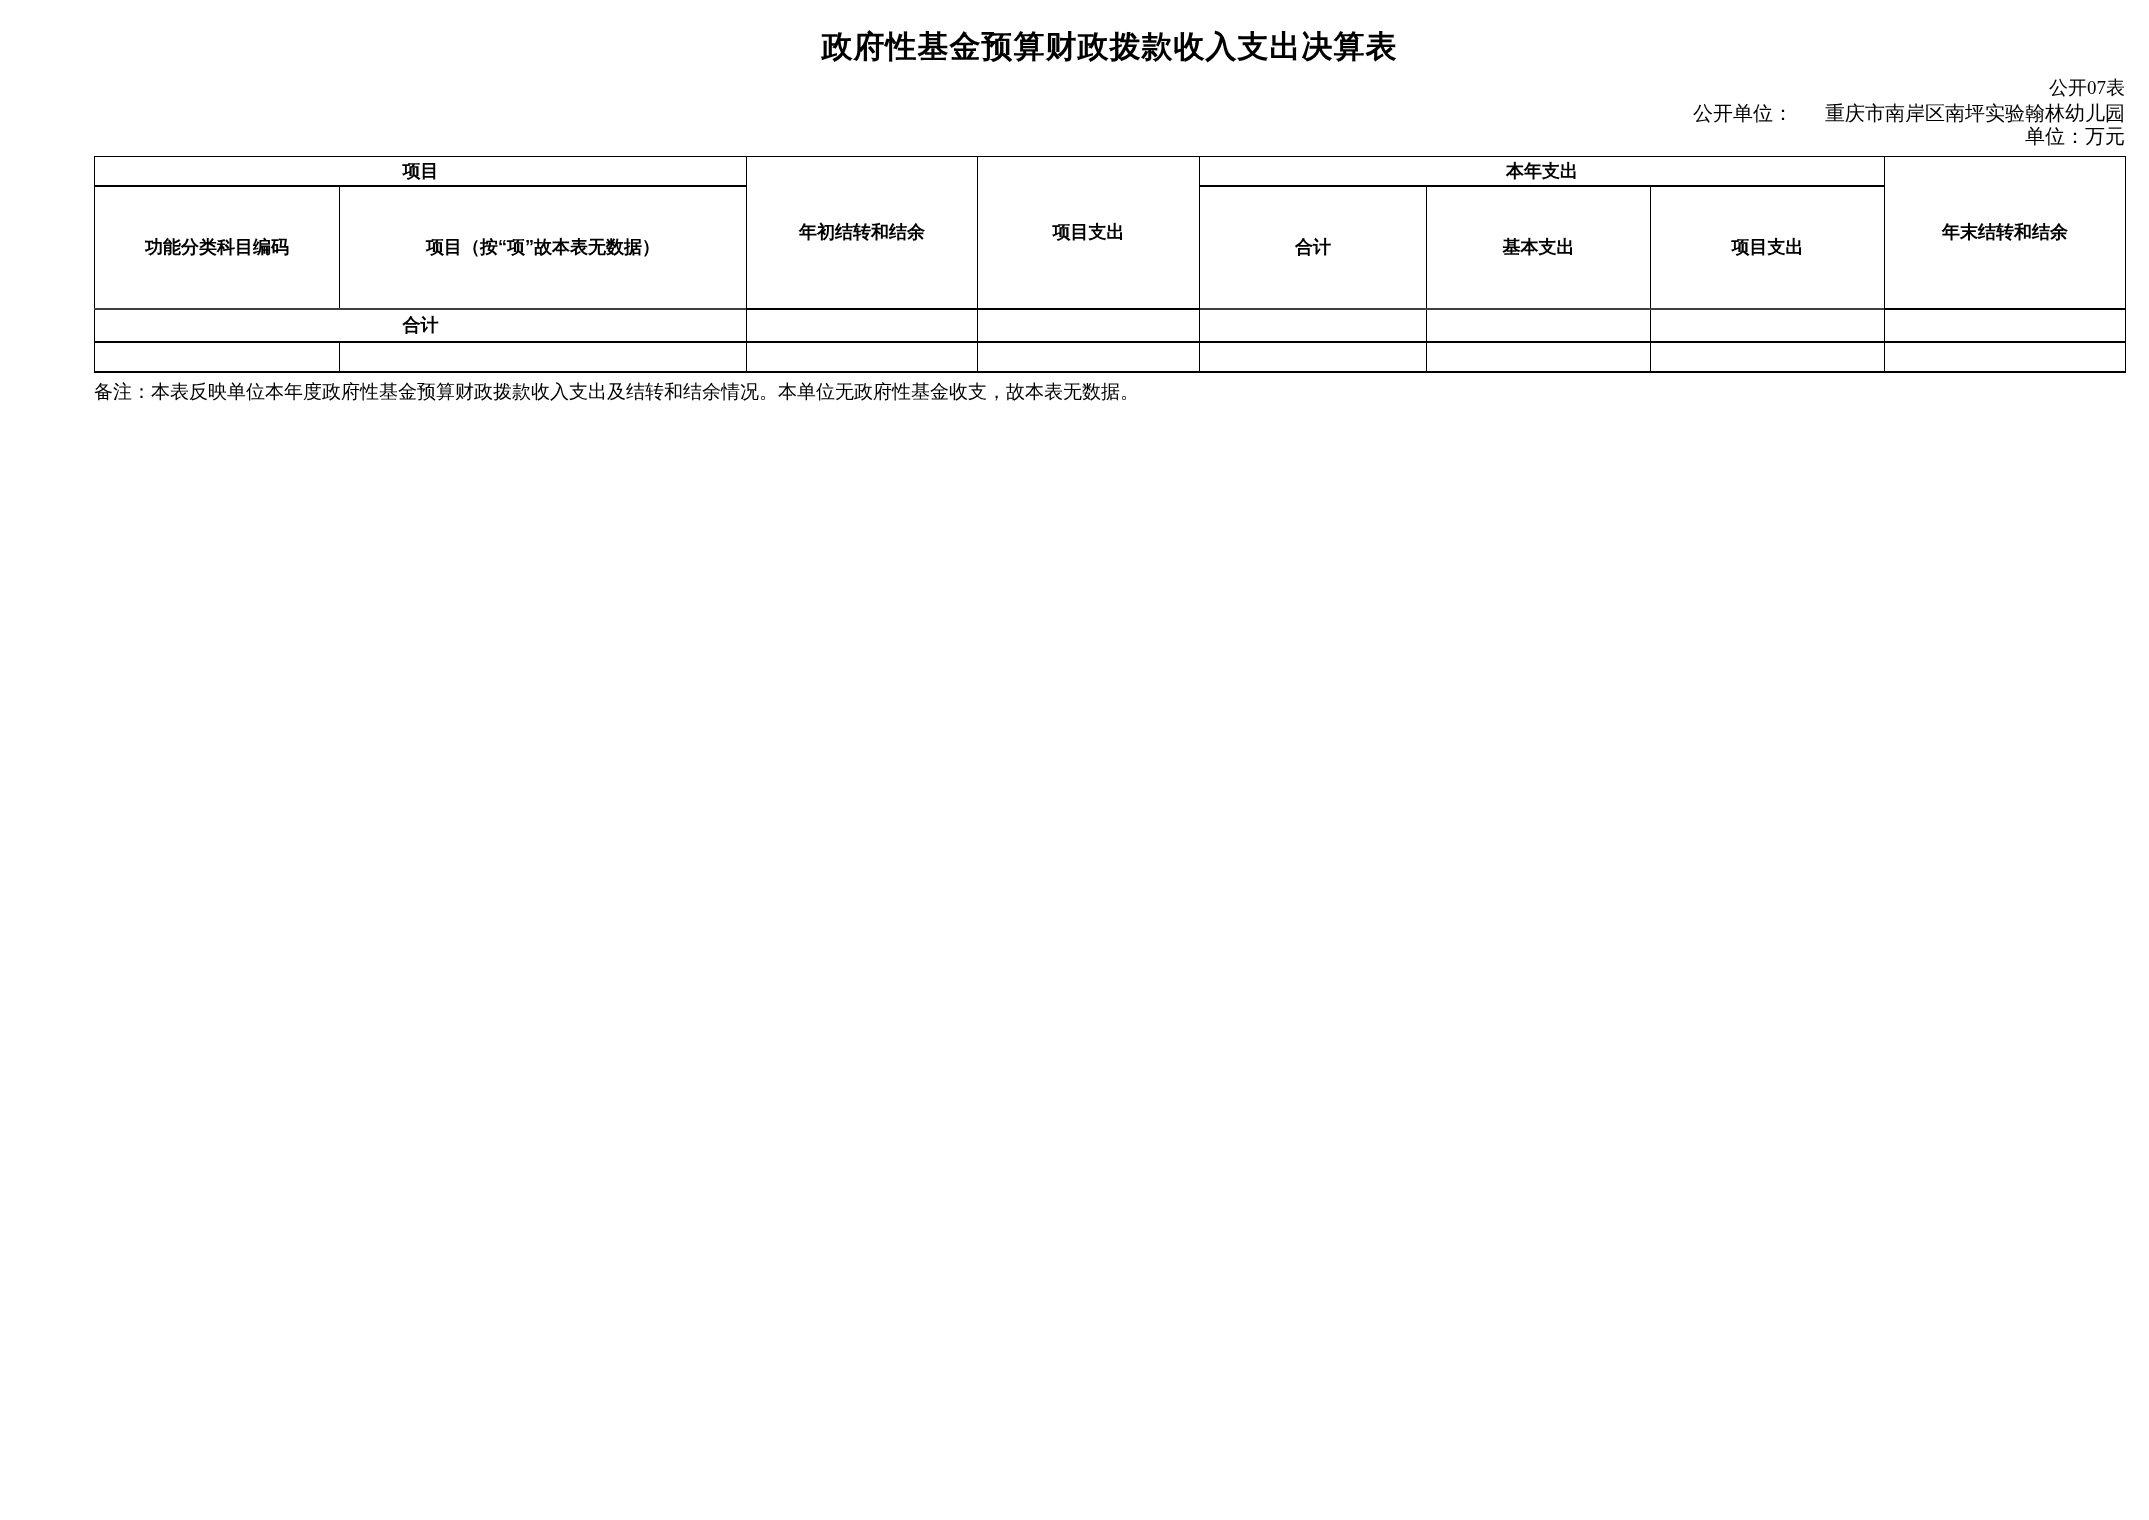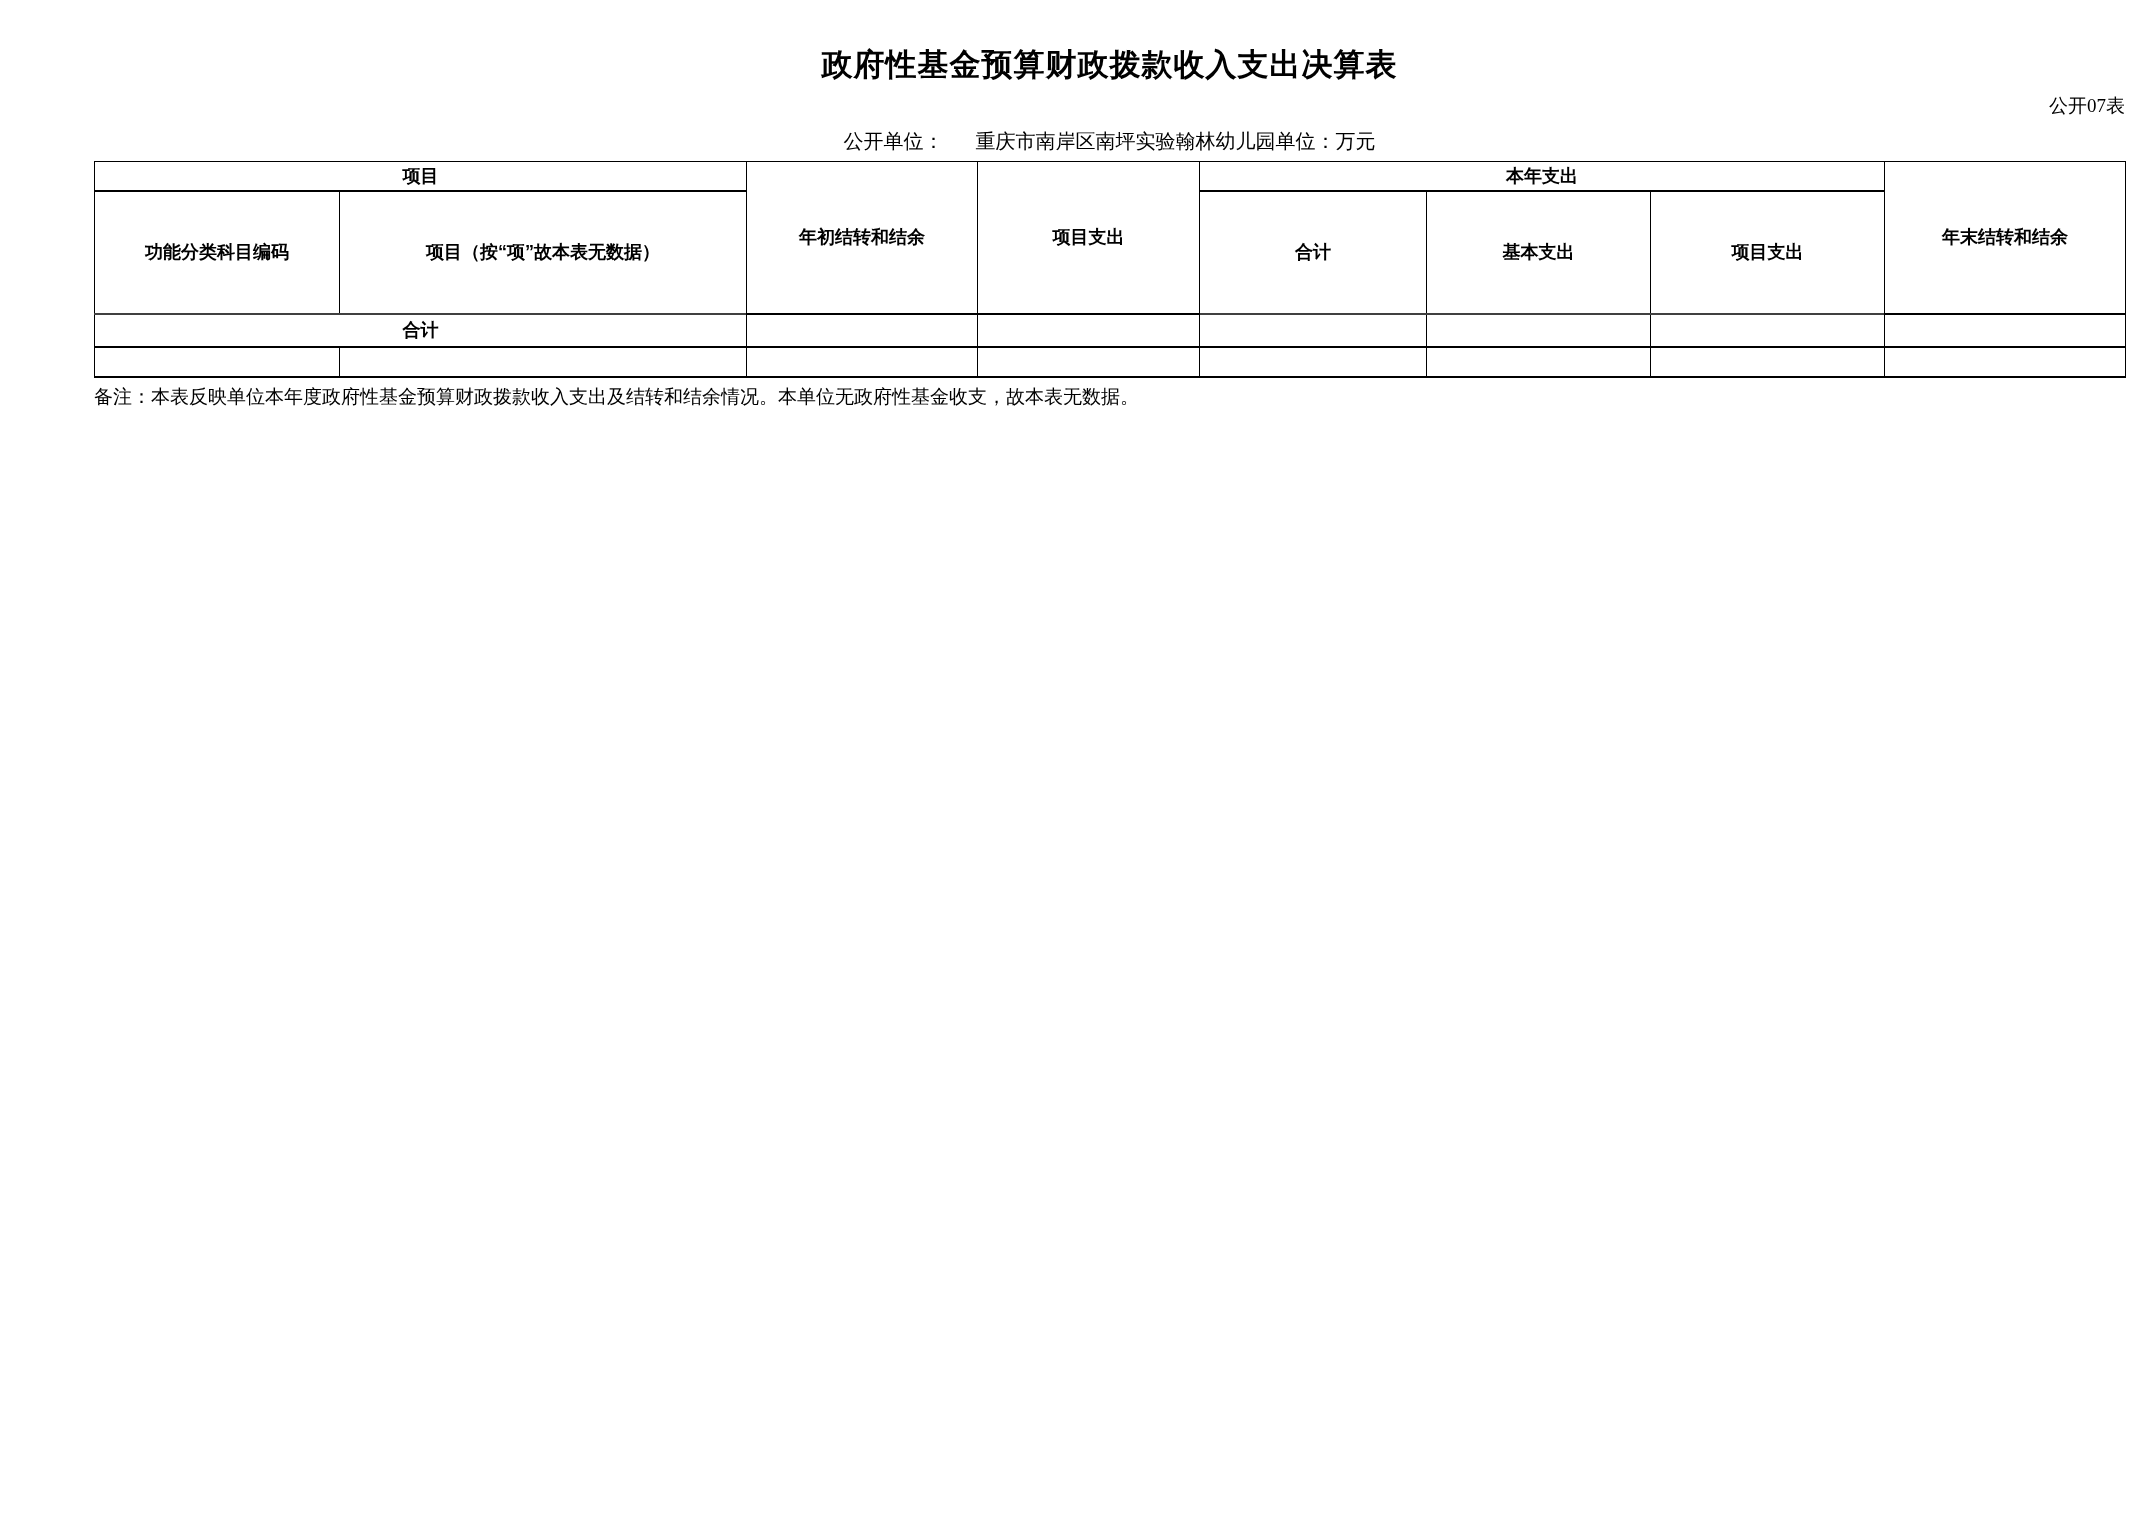--- a/index.html
+++ b/index.html
@@ -6,36 +6,36 @@
   html, body { margin: 0; padding: 0; background: #ffffff; }
   body {
     width: 2149px; height: 1520px; position: relative;
     font-family: "Liberation Serif", "DejaVu Serif", serif;
     color: #000;
   }
   .doc-page { position: absolute; inset: 0; background: #fff; }
   .content { position: absolute; left: 94px; top: 0; width: 2031px; }
 
   .title {
-    margin: 0; padding-top: 46px;
+    margin: 0; padding-top: 28px;
     text-align: center;
     font-size: 31px; line-height: 1.2;
     font-weight: bold;
     letter-spacing: 1px;
     font-family: "Liberation Serif", "DejaVu Serif", serif;
   }
   .table-code {
     margin-top: 13px;
     text-align: right;
     font-size: 19px; line-height: 1.1;
   }
   .meta-line {
-    margin-top: 13px;
-    display: flex; justify-content: center; align-items: flex-end;
-    font-size: 20px; line-height: 1.15;
+    margin-top: 3px;
+    display: flex; justify-content: space-between; align-items: flex-end;
+    font-size: 20px; line-height: 1.15; flex-direction: column;
   }
   .publisher-name { margin-left: 32px; }
 
   table.fund-table {
     margin-top: 8px;
     width: 2031px;
     border-collapse: collapse;
     table-layout: fixed;
   }
   .fund-table th, .fund-table td {

